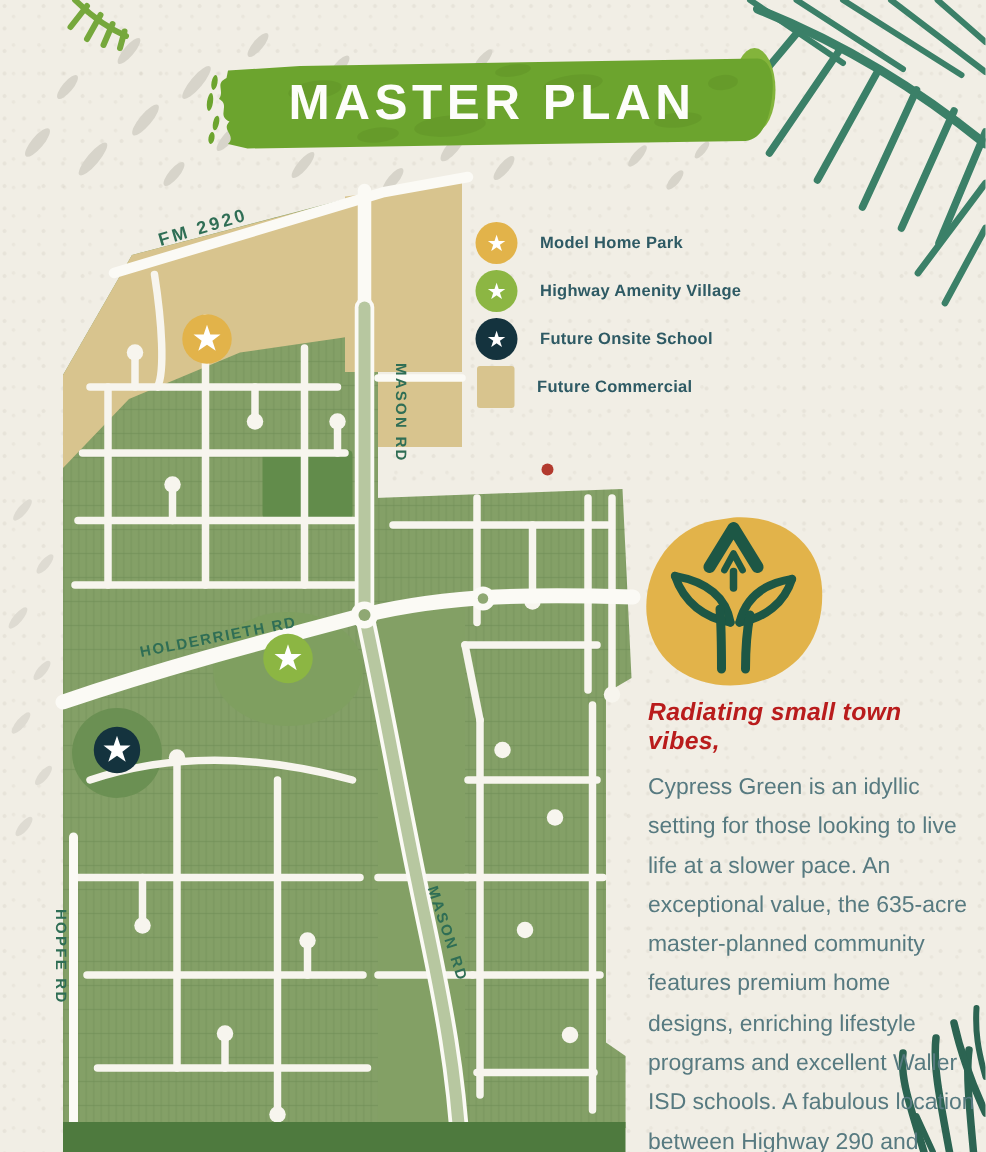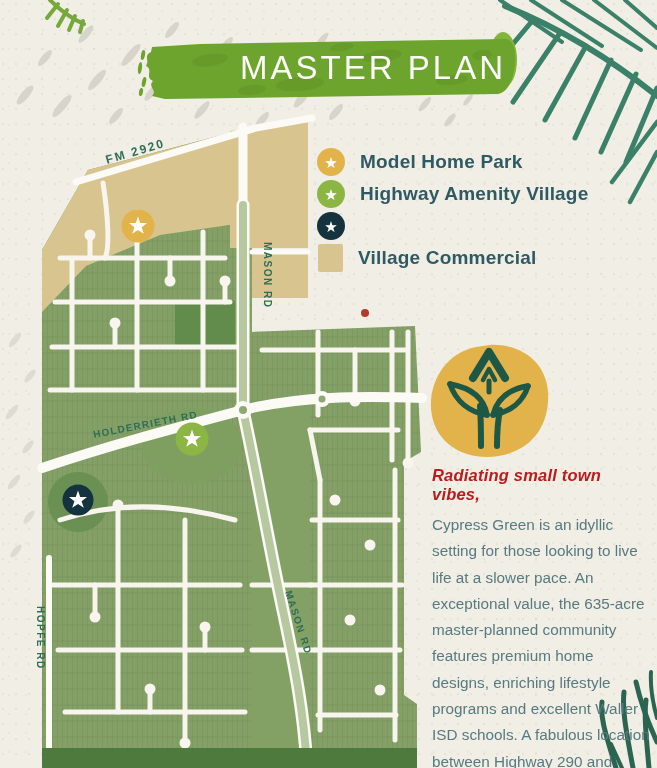--- a/index.html
+++ b/index.html
@@ -7,33 +7,33 @@
     width:657px;height:768px;position:relative;overflow:hidden;
     background-color:#f1eee5;
     background-image:
       radial-gradient(circle at 3px 4px, rgba(96,84,60,.07) 1px, transparent 1.6px),
       radial-gradient(circle at 9px 11px, rgba(96,84,60,.05) 1px, transparent 1.4px);
     background-size:13px 15px, 17px 19px;
     font-family:"Liberation Sans", sans-serif;
   }
   .scene{position:absolute;left:0;top:0;}
   .title{
-    position:absolute;left:150px;top:49px;width:356px;text-align:right;
-    font-size:33px;font-weight:normal;letter-spacing:3px;color:#fdfdfa;
+    position:absolute;left:150px;top:49px;width:356px;text-align:center;
+    font-size:33px;font-weight:bold;letter-spacing:3px;color:#fdfdfa;
   }
   .legend{position:absolute;left:317px;top:148px;display:flex;flex-direction:column;gap:4px;}
   .legend-row{display:flex;align-items:center;gap:15px;height:28px;}
   .badge{width:28px;height:28px;border-radius:50%;display:flex;align-items:center;justify-content:center;
          color:#fff;font-size:15px;line-height:1;flex:0 0 auto;}
   .badge.square{border-radius:2px;width:25px;height:28px;margin-left:1px;}
   .c-gold{background:#e2b34a;}
   .c-green{background:#8cb643;}
   .c-navy{background:#14333e;}
   .c-tan{background:#d8c48e;}
-  .legend-label{font-size:19px;font-weight:bold;color:#2e5a64;letter-spacing:.2px;white-space:nowrap;}
+  .legend-label{font-size:11px;font-weight:bold;color:#2e5a64;letter-spacing:.2px;white-space:nowrap;}
   .about{position:absolute;left:432px;top:466px;width:218px;}
   .about-heading{font-size:16.5px;font-weight:bold;font-style:italic;color:#b91c1c;letter-spacing:.2px;}
   .about-body{margin-top:8px;font-size:15.3px;line-height:1.72;color:#577a80;}
   .road-label{font-weight:bold;fill:#2f6e55;}
 </style>
 </head>
 <body>
 
 <svg class="scene" width="657" height="768" viewBox="0 0 657 768">
   <defs>
@@ -271,23 +271,24 @@
   <div class="legend-row">
     <div class="badge c-gold">★</div>
     <div class="legend-label">Model Home Park</div>
   </div>
   <div class="legend-row">
     <div class="badge c-green">★</div>
     <div class="legend-label">Highway Amenity Village</div>
   </div>
   <div class="legend-row">
     <div class="badge c-navy">★</div>
+    <div class="legend-label">Future Onsite School</div>
   </div>
   <div class="legend-row">
     <div class="badge square c-tan"></div>
-    <div class="legend-label">Village Commercial</div>
+    <div class="legend-label">Future Commercial</div>
   </div>
 </div>
 
 <div class="about">
   <div class="about-heading">Radiating small town vibes,</div>
   <div class="about-body">Cypress Green is an idyllic setting for those looking to live life at a slower pace. An exceptional value, the 635-acre master-planned community features premium home designs, enriching lifestyle programs and excellent Waller ISD schools. A fabulous location between Highway 290 and Highway 249 provides easy access to employment centers, premium shopping and dining.</div>
 </div>
 
 </body></html>

